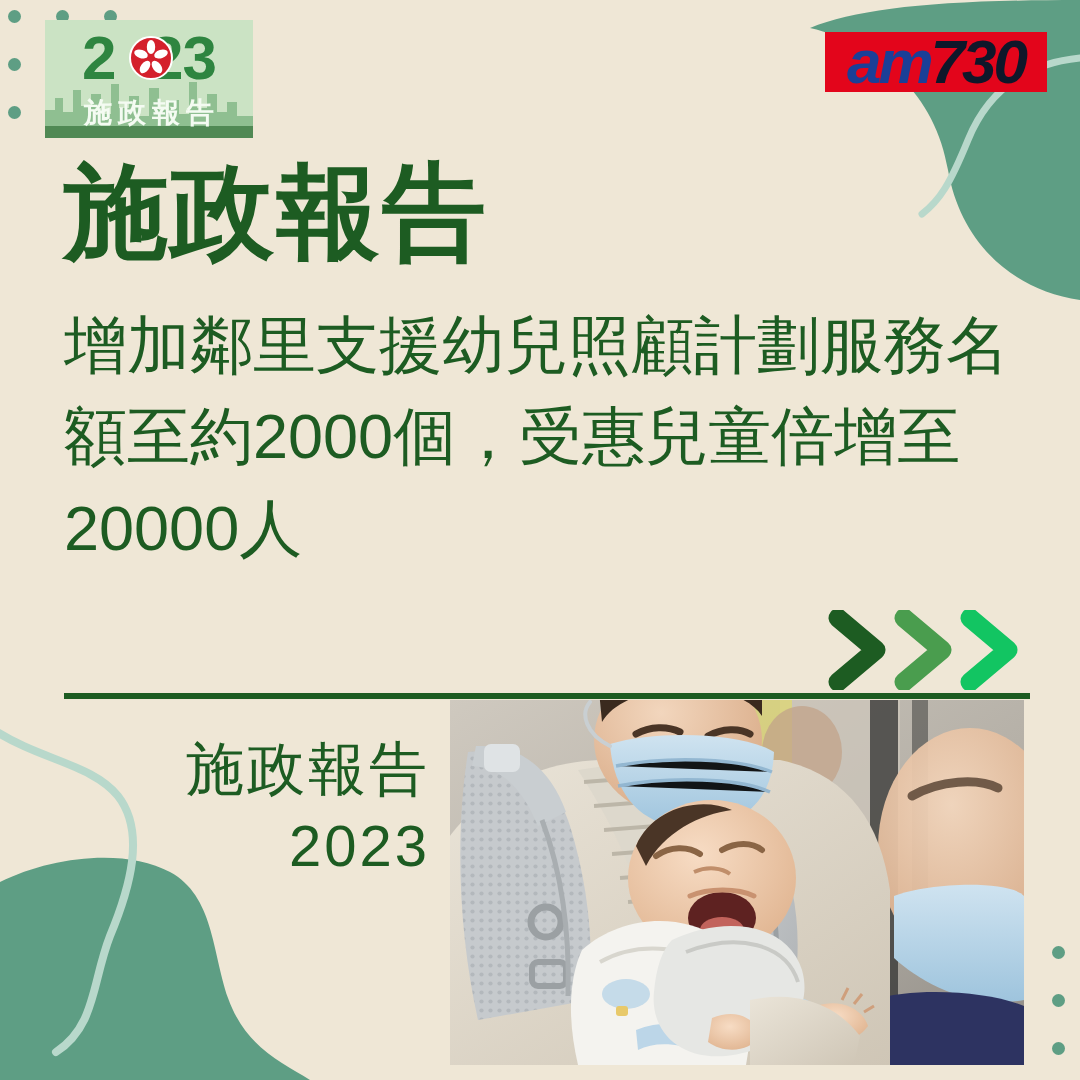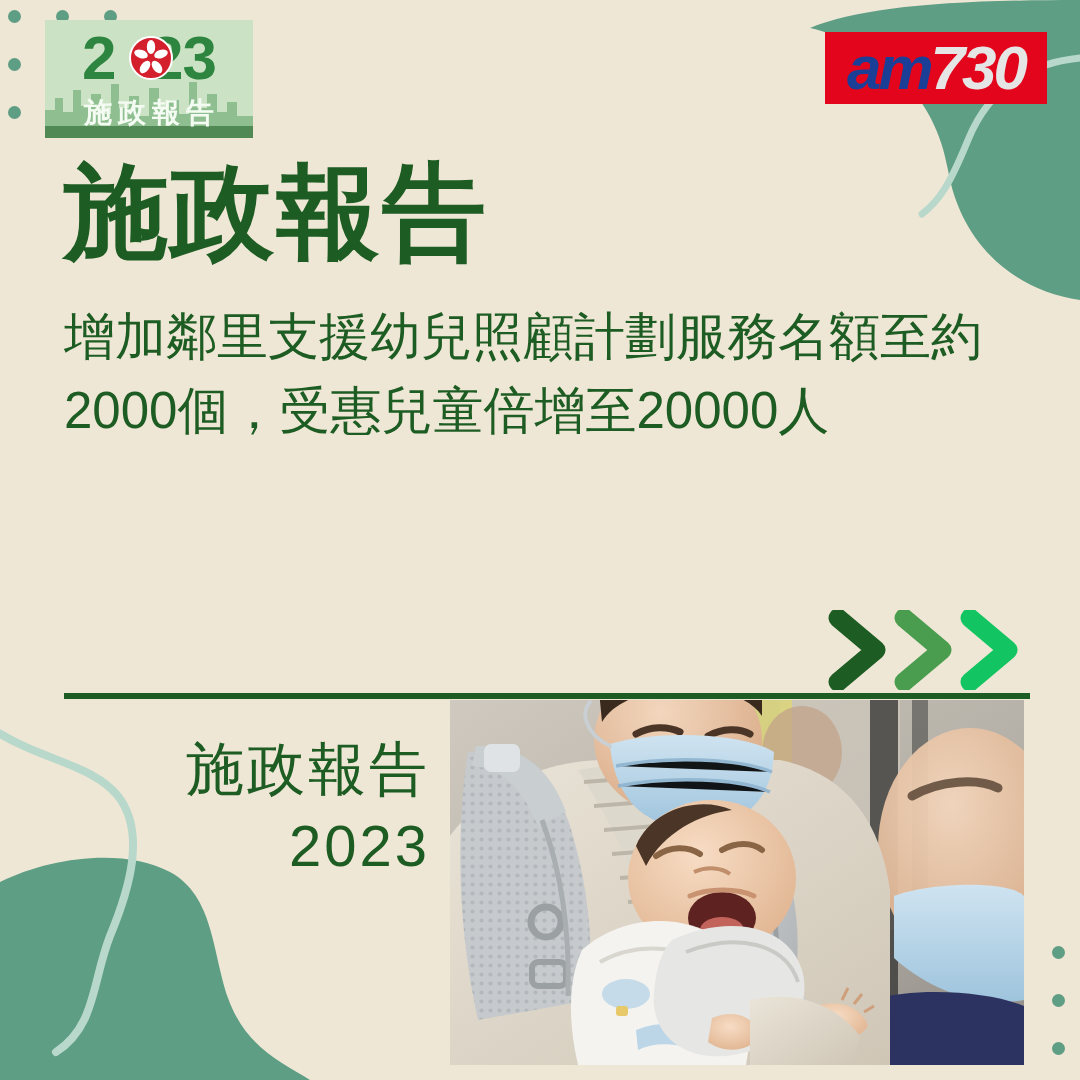--- a/index.html
+++ b/index.html
@@ -89,52 +89,52 @@
     letter-spacing: 6px;
     text-indent: 6px;
   }
 
   
   .am730 {
     position: absolute;
     left: 825px;
     top: 32px;
     width: 222px;
-    height: 72px;
+    height: 60px;
     background: #E3051B;
     display: flex;
     align-items: center;
     justify-content: center;
     font-size: 62px;
     font-weight: bold;
     font-style: italic;
     line-height: 1;
     letter-spacing: -3px;
   }
   .am730 .am { color: #1B3F97; }
-  .am730 .n730 { color: #e5e5e5; }
+  .am730 .n730 { color: #0f172a; }
 
   
   .headline {
     position: absolute;
     left: 64px;
     top: 156px;
     font-size: 104px;
     font-weight: bold;
     line-height: 1.08;
     color: #1D5C22;
     letter-spacing: 2px;
     white-space: nowrap;
   }
   .body-text {
     position: absolute;
     left: 64px;
     top: 300px;
     width: 980px;
-    font-size: 51px;
+    font-size: 63px;
     line-height: 1.45;
     color: #1D5C22;
     letter-spacing: 0px;
   }
 
   
   .chevrons {
     position: absolute;
     left: 826px;
     top: 610px;

